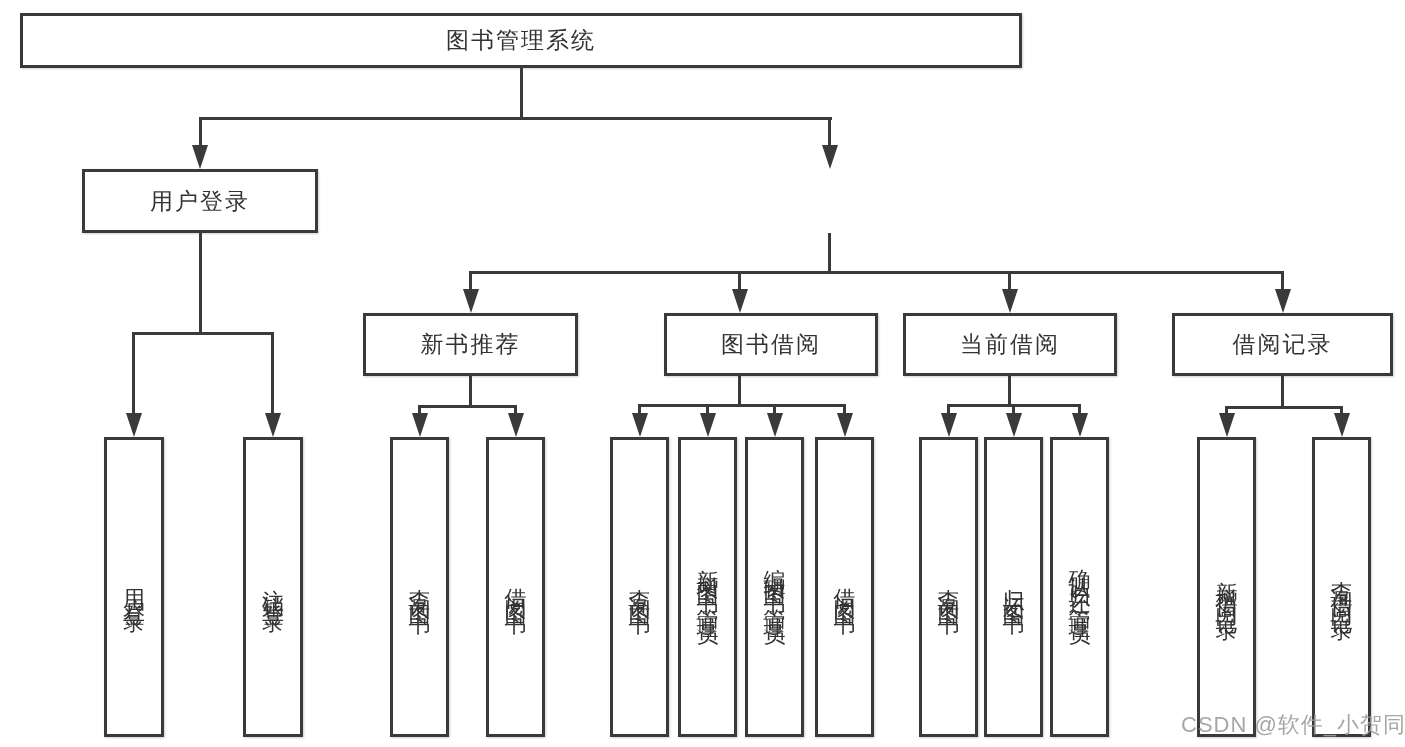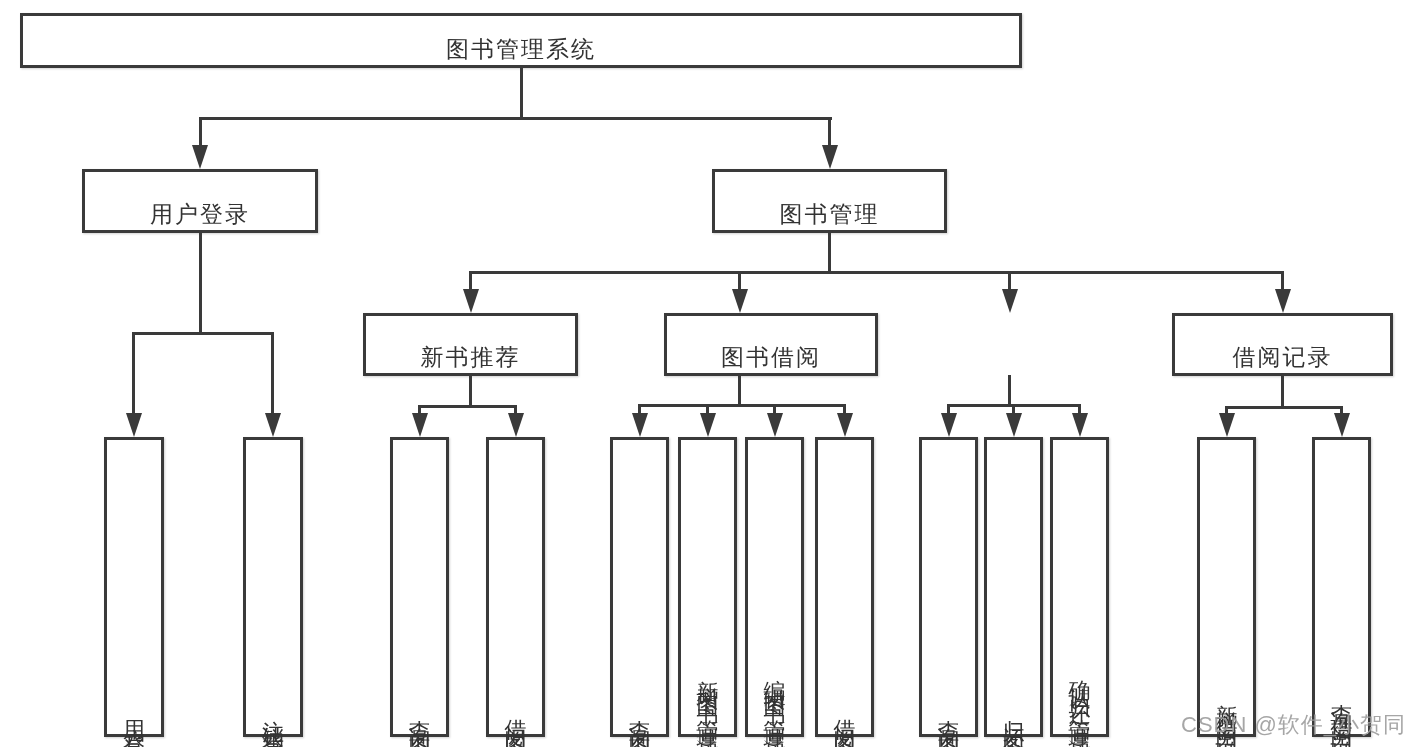--- a/index.html
+++ b/index.html
@@ -8,21 +8,21 @@
     width:1405px;height:747px;
     background:#ffffff;
     overflow:hidden;
     font-family:"Liberation Sans","DejaVu Sans",sans-serif;
   }
   .box{
     position:absolute;
     background:#ffffff;
     border:3px solid #3a3a3a;
     box-sizing:border-box;
-    display:flex;align-items:flex-end;justify-content:center;
+    display:flex;align-items:center;justify-content:center;
     color:#333333;
     box-shadow:1px 1px 2px rgba(0,0,0,0.18);
   }
   .hlabel{
     font-size:23px;
     letter-spacing:2px;
     white-space:nowrap;
     color:#333333;
   }
   .leaf .vlabel{
@@ -59,29 +59,29 @@
 
 <div id="canvas">
 
   <div class="box" style="left:20px;top:13px;width:1002px;height:55px">
     <span class="hlabel">图书管理系统</span>
   </div>
 
   <div class="box" style="left:82px;top:169px;width:236px;height:64px">
     <span class="hlabel">用户登录</span>
   </div>
-  <div class="box" style="left:712px;top:169px;width:235px;height:64px">
-    <span class="hlabel">图书管理</span>
-  </div>
 
   <div class="box" style="left:363px;top:313px;width:215px;height:63px">
     <span class="hlabel">新书推荐</span>
   </div>
   <div class="box" style="left:664px;top:313px;width:214px;height:63px">
     <span class="hlabel">图书借阅</span>
+  </div>
+  <div class="box" style="left:903px;top:313px;width:214px;height:63px">
+    <span class="hlabel">当前借阅</span>
   </div>
   <div class="box" style="left:1172px;top:313px;width:221px;height:63px">
     <span class="hlabel">借阅记录</span>
   </div>
 
   <div class="box leaf" style="left:104px;top:437px;width:60px;height:300px">
     <span class="vlabel">用户登录</span>
   </div>
   <div class="box leaf" style="left:243px;top:437px;width:60px;height:300px">
     <span class="vlabel">注销登录</span>

